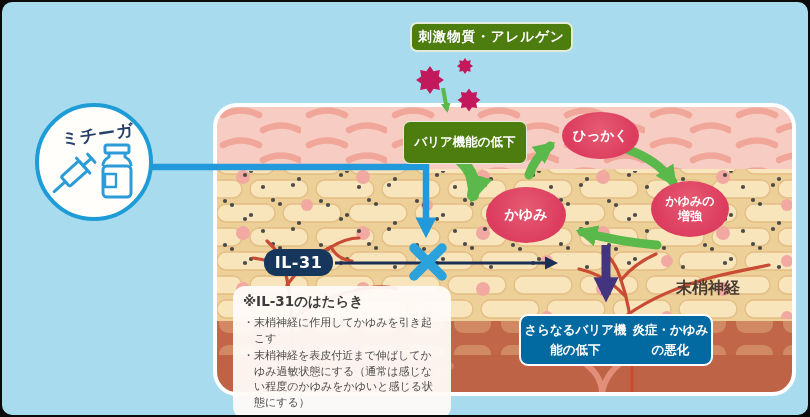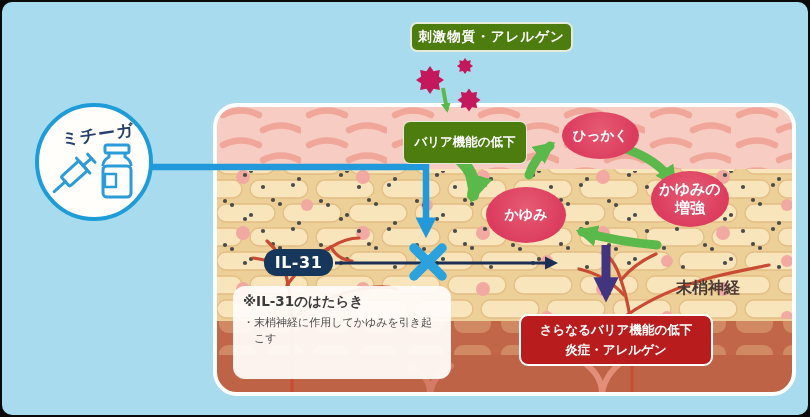--- a/index.html
+++ b/index.html
@@ -18,32 +18,32 @@
            display:flex;align-items:center;justify-content:center;font-weight:bold;z-index:4;box-sizing:border-box;}
   .banner{left:408px;top:20px;width:163px;height:30px;font-size:13.5px;letter-spacing:1px;}
   .barrier{left:401px;top:119px;width:124px;height:43px;font-size:12.5px;border-width:1.5px;}
 
   
   .ell{border-radius:50%;background:radial-gradient(circle at 50% 38%, #E65B72 0%, #DC3C5E 70%);
        color:#fff;font-weight:bold;display:flex;flex-direction:column;align-items:center;justify-content:center;
        z-index:4;text-align:center;line-height:1.25;}
   .scratch{left:560px;top:110px;width:77px;height:47px;font-size:13.5px;}
   .itch{left:484px;top:185px;width:80px;height:56px;font-size:14px;}
-  .enhance{left:649px;top:169px;width:78px;height:56px;font-size:15px;}
+  .enhance{left:649px;top:179px;width:78px;height:56px;font-size:12px;}
 
   .il31{left:262px;top:247px;width:69px;height:27px;background:#16365C;color:#fff;border-radius:13px;
         display:flex;align-items:center;justify-content:center;font-weight:bold;font-size:16px;z-index:4;letter-spacing:.5px;}
 
   .note{left:231px;top:284px;width:218px;min-height:93px;background:rgba(255,251,248,.95);border-radius:12px;
         z-index:5;box-sizing:border-box;padding:7px 10px 8px 10px;color:#4E4E4E;}
   .note h4{margin:0 0 4px 0;font-size:13.5px;color:#3C3C3C;font-weight:bold;}
   .note .bullet{font-size:11px;line-height:1.42;padding-left:1em;text-indent:-1em;margin-top:2px;}
 
-  .outcome{left:517px;top:312px;width:194px;height:52px;background:#b91c1c;border:2.5px solid #fff;border-radius:9px;
-           color:#fff;font-weight:bold;font-size:12.5px;display:flex;flex-direction:column;align-items:center;
+  .outcome{left:517px;top:312px;width:194px;height:52px;background:#0369a1;border:2.5px solid #fff;border-radius:9px;
+           color:#fff;font-weight:bold;font-size:12.5px;display:flex;flex-direction:row;align-items:center;
            justify-content:center;line-height:1.6;z-index:6;box-sizing:border-box;text-align:center;}
 
   .nervelabel{left:674px;top:276px;font-size:16px;color:#4A3A30;font-weight:bold;z-index:5;}
 
   
   .mcircle{left:33px;top:101px;width:118px;height:118px;border-radius:50%;background:#FFFEFB;
            border:4.5px solid #1E9CD8;box-sizing:border-box;z-index:7;}
   .mlabel{left:22px;top:16px;width:74px;text-align:center;font-size:17px;font-weight:bold;color:#27406B;
           transform:rotate(-8deg);letter-spacing:1px;}
 </style>
@@ -200,27 +200,28 @@
     <span>増強</span>
   </div>
 
   <div class="abs il31">
     <span>IL-31</span>
   </div>
 
   <div class="abs note">
     <h4>※IL-31のはたらき</h4>
     <div class="bullet">・末梢神経に作用してかゆみを引き起こす</div>
+    <div class="bullet">・末梢神経を表皮付近まで伸ばしてかゆみ過敏状態にする（通常は感じない程度のかゆみをかゆいと感じる状態にする）</div>
   </div>
 
   <div class="abs nervelabel">末梢神経</div>
 
   <div class="abs outcome">
     <span>さらなるバリア機能の低下</span>
-    <span>炎症・アレルゲン</span>
+    <span>炎症・かゆみの悪化</span>
   </div>
 
   <div class="abs mcircle">
     <div class="abs mlabel">ミチーガ</div>
     <svg class="abs" style="left:0;top:0;" width="109" height="109" viewBox="0 0 109 109">
       <g transform="translate(36,66) rotate(-42)" fill="none" stroke="#2B9CD8" stroke-width="3" stroke-linecap="round">
         <path d="M-28,0 H-13"></path>
         <rect x="-13" y="-6.5" width="24" height="13" rx="2"></rect>
         <path d="M11,-10 V10"></path>
         <path d="M11,0 H22"></path>

